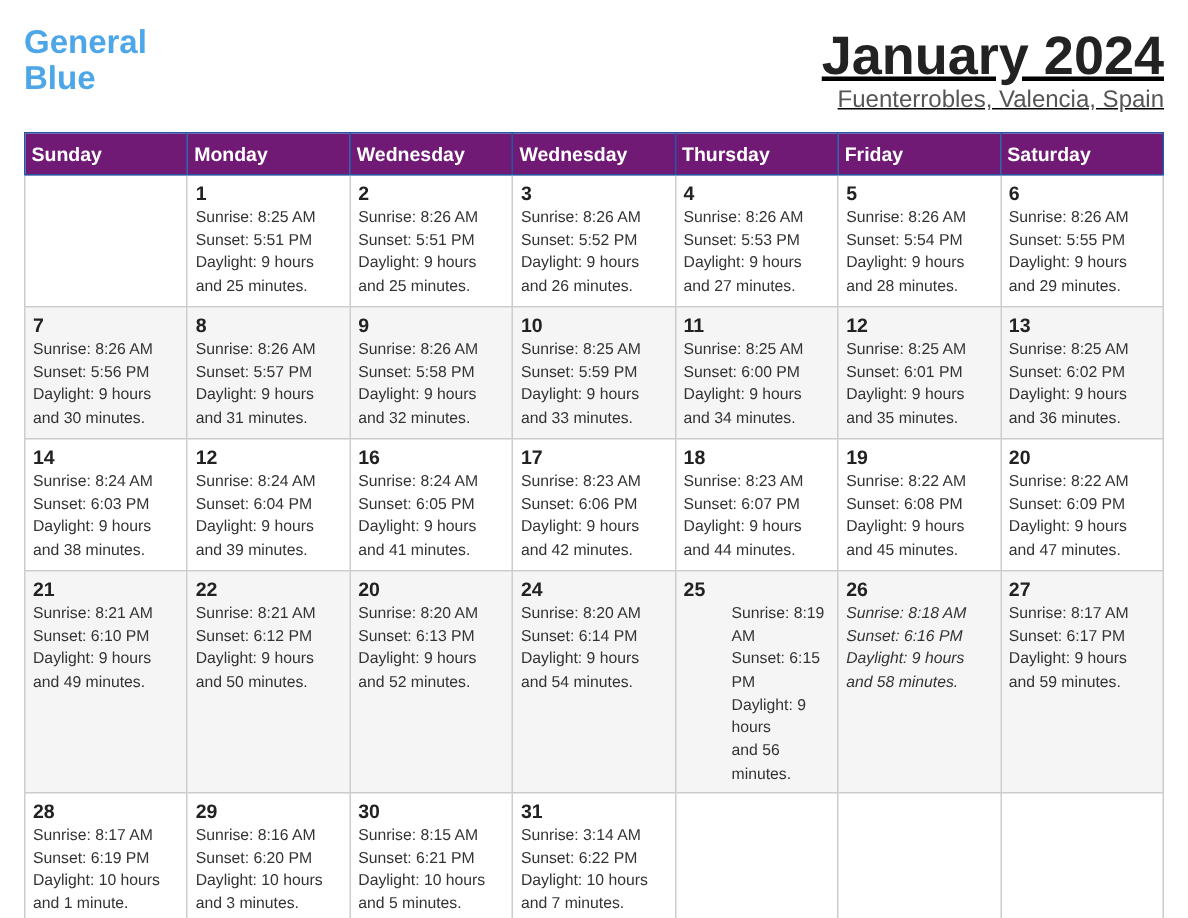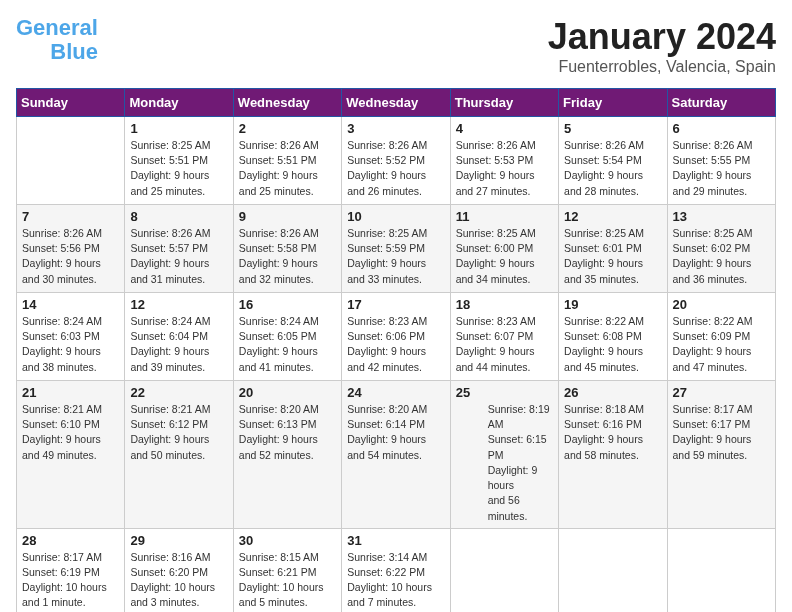--- a/index.html
+++ b/index.html
@@ -19,27 +19,27 @@
     .logo {
       display: flex;
       flex-direction: column;
       align-items: flex-start;
     }
     .logo-text {
       font-size: 22px;
       font-weight: bold;
       color: #1a3a6b;
       line-height: 1.1;
-      text-align: right;
     }
     .logo-text span {
       color: #4da6e8;
     }
     .title-area {
       text-align: right;
+      text-decoration: underline;
     }
     .month-title {
       font-size: 36px;
       font-weight: bold;
       color: #222;
     }
     .location {
       font-size: 16px;
       color: #555;
     }
@@ -292,21 +292,21 @@
         </td>
         <td>
           <span class="day-num">25</span>
           <div class="day-info" style="white-space: pre-line; margin-left: 32px;">Sunrise: 8:19 AM
 Sunset: 6:15 PM
 Daylight: 9 hours
 and 56 minutes.</div>
         </td>
         <td>
           <span class="day-num">26</span>
-          <div class="day-info" style="white-space: pre-line;">Sunrise: 8:18 AM
+          <div class="day-info" style="white-space: pre-line; font-style: italic;">Sunrise: 8:18 AM
 Sunset: 6:16 PM
 Daylight: 9 hours
 and 58 minutes.</div>
         </td>
         <td>
           <span class="day-num">27</span>
           <div class="day-info" style="white-space: pre-line;">Sunrise: 8:17 AM
 Sunset: 6:17 PM
 Daylight: 9 hours
 and 59 minutes.</div>

